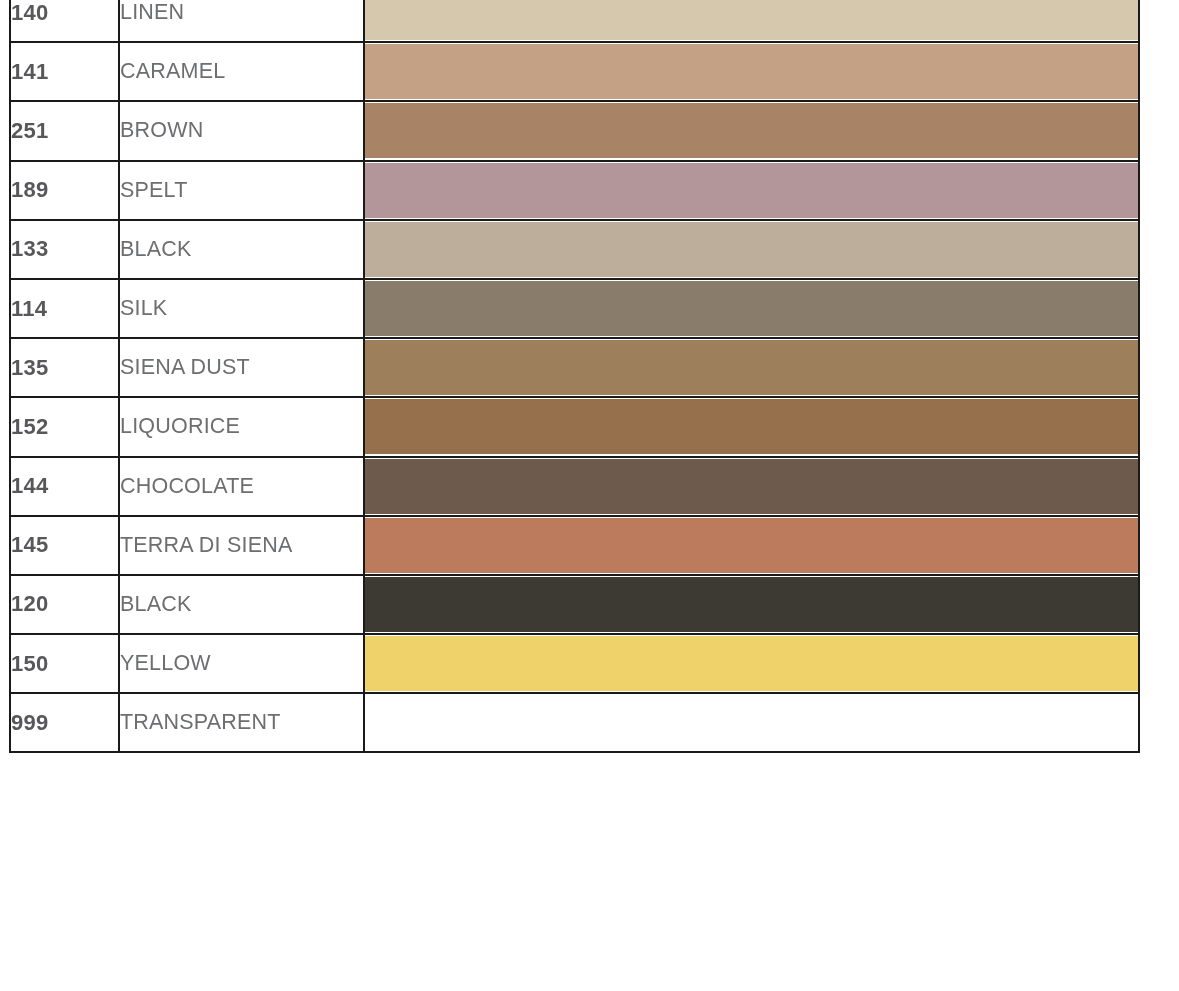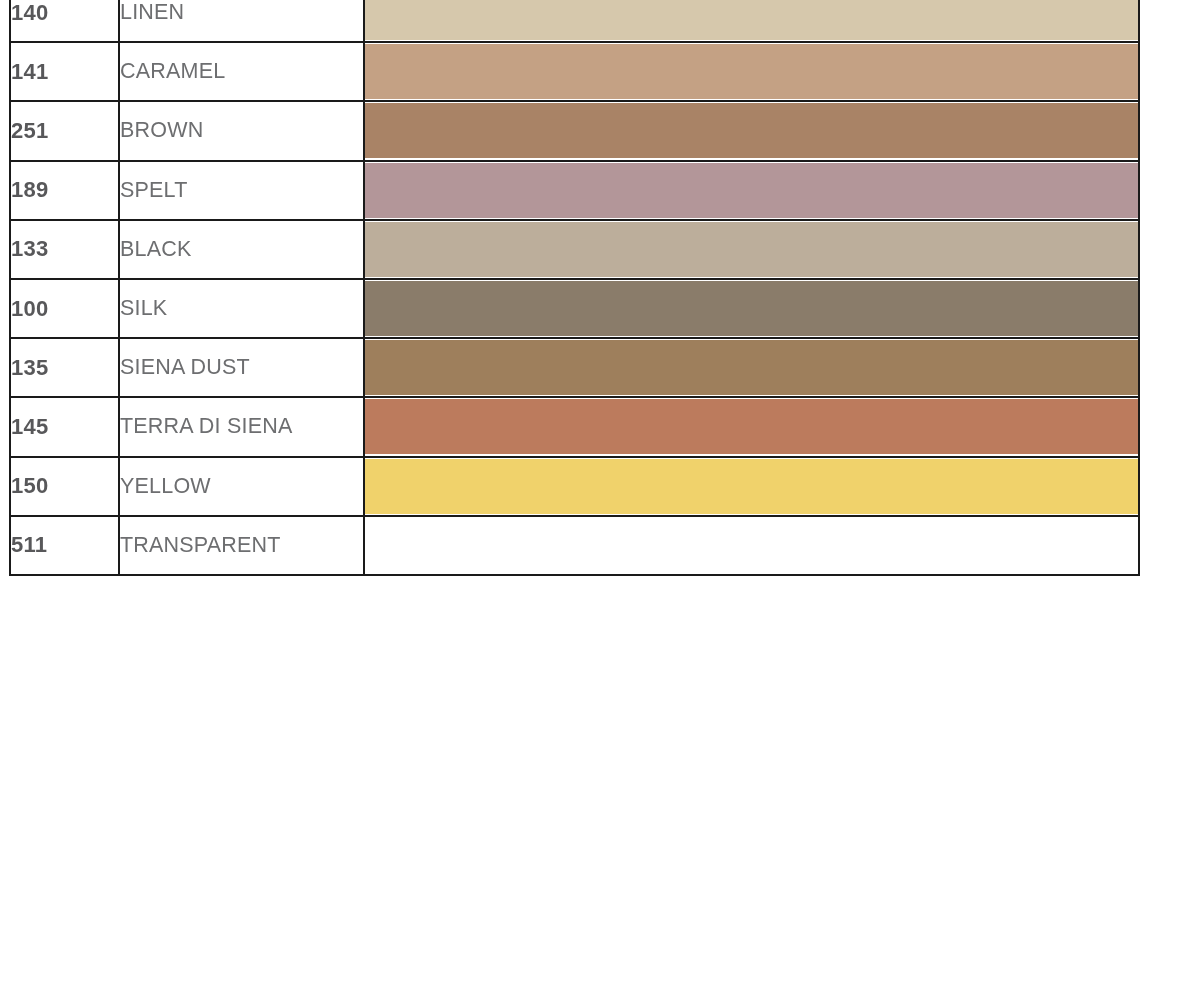--- a/index.html
+++ b/index.html
@@ -111,48 +111,69 @@
         </td>
       </tr>
       <tr>
         <td class="code-cell">133</td>
         <td class="name-cell">BLACK</td>
         <td class="swatch-cell">
           <span class="swatch-fill" style="background: rgb(188, 174, 155);"></span>
         </td>
       </tr>
       <tr>
-        <td class="code-cell">100</td>
+        <td class="code-cell">114</td>
         <td class="name-cell">SILK</td>
         <td class="swatch-cell">
           <span class="swatch-fill" style="background: rgb(138, 124, 106);"></span>
         </td>
       </tr>
       <tr>
         <td class="code-cell">135</td>
         <td class="name-cell">SIENA DUST</td>
         <td class="swatch-cell">
           <span class="swatch-fill" style="background: rgb(158, 127, 92);"></span>
         </td>
       </tr>
       <tr>
+        <td class="code-cell">152</td>
+        <td class="name-cell">LIQUORICE</td>
+        <td class="swatch-cell">
+          <span class="swatch-fill" style="background: rgb(150, 112, 76);"></span>
+        </td>
+      </tr>
+      <tr>
+        <td class="code-cell">144</td>
+        <td class="name-cell">CHOCOLATE</td>
+        <td class="swatch-cell">
+          <span class="swatch-fill" style="background: rgb(110, 90, 76);"></span>
+        </td>
+      </tr>
+      <tr>
         <td class="code-cell">145</td>
         <td class="name-cell">TERRA DI SIENA</td>
         <td class="swatch-cell">
           <span class="swatch-fill" style="background: rgb(188, 123, 93);"></span>
+        </td>
+      </tr>
+      <tr>
+        <td class="code-cell">120</td>
+        <td class="name-cell">BLACK</td>
+        <td class="swatch-cell">
+          <span class="swatch-fill" style="background: rgb(61, 58, 51);"></span>
         </td>
       </tr>
       <tr>
         <td class="code-cell">150</td>
         <td class="name-cell">YELLOW</td>
         <td class="swatch-cell">
           <span class="swatch-fill" style="background: rgb(240, 210, 107);"></span>
         </td>
       </tr>
       <tr>
-        <td class="code-cell">511</td>
+        <td class="code-cell">999</td>
         <td class="name-cell">TRANSPARENT</td>
         <td class="swatch-cell">
           <span class="swatch-fill" style="background: rgb(255, 255, 255);"></span>
         </td>
       </tr>
     </tbody>
 </table>
 
 </body></html>

